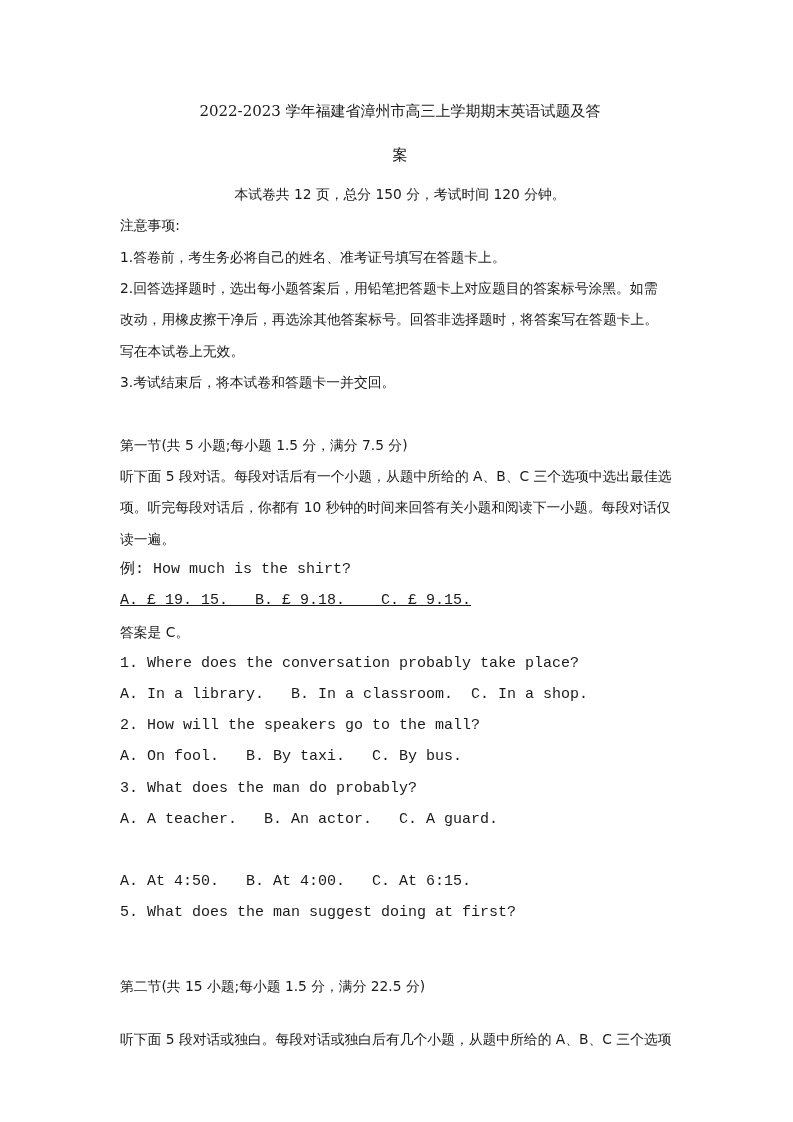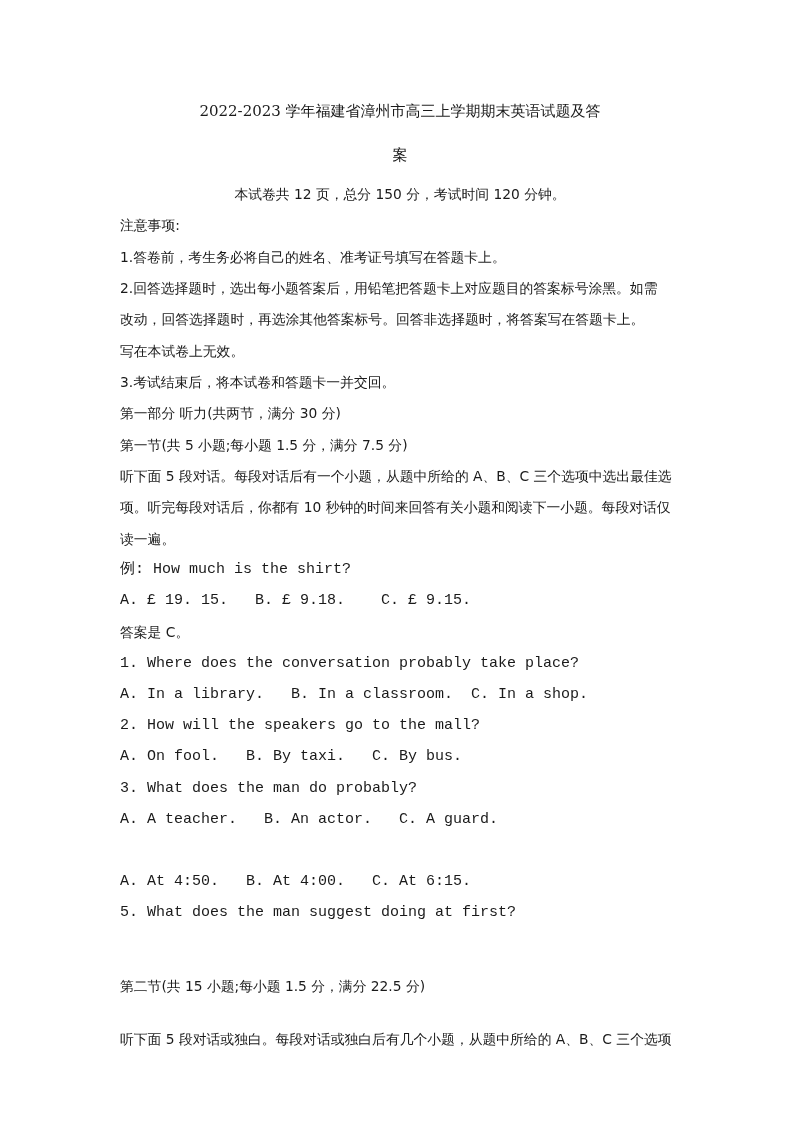--- a/index.html
+++ b/index.html
@@ -63,32 +63,31 @@
 
 <div class="page">
 
   <h1 class="title l1">2022-2023 学年福建省漳州市高三上学期期末英语试题及答</h1>
   <h1 class="title l2">案</h1>
   <div class="subtitle cn">本试卷共 12 页，总分 150 分，考试时间 120 分钟。</div>
 
   <div class="line cn" style="top:216px;">注意事项:</div>
   <div class="line cn" style="top:248px;">1.答卷前，考生务必将自己的姓名、准考证号填写在答题卡上。</div>
   <div class="line cn" style="top:279px;">2.回答选择题时，选出每小题答案后，用铅笔把答题卡上对应题目的答案标号涂黑。如需</div>
-  <div class="line cn" style="top:310px;">改动，回答选择题时，再选涂其他答案标号。回答非选择题时，将答案写在答题卡上。</div>
+  <div class="line cn" style="top:310px;">改动，用橡皮擦干净后，再选涂其他答案标号。回答非选择题时，将答案写在答题卡上。</div>
   <div class="line cn" style="top:342px;">写在本试卷上无效。</div>
   <div class="line cn" style="top:373px;">3.考试结束后，将本试卷和答题卡一并交回。</div>
 
-  <div class="line cn" style="top:404px;">第一部分 听力(共两节，满分 30 分)</div>
   <div class="line cn" style="top:436px;">第一节(共 5 小题;每小题 1.5 分，满分 7.5 分)</div>
   <div class="line cn" style="top:467px;">听下面 5 段对话。每段对话后有一个小题，从题中所给的 A、B、C 三个选项中选出最佳选</div>
   <div class="line cn" style="top:498px;">项。听完每段对话后，你都有 10 秒钟的时间来回答有关小题和阅读下一小题。每段对话仅</div>
   <div class="line cn" style="top:530px;">读一遍。</div>
 
   <div class="line en" style="top: 561px; white-space: pre;">例: How much is the shirt?</div>
-  <div class="line en" style="top: 592px; white-space: pre;">A. £ 19. 15.   B. £ 9.18.    C. £ 9.15.</div>
+  <div class="line en" style="top: 592px; white-space: pre; text-decoration: underline;">A. £ 19. 15.   B. £ 9.18.    C. £ 9.15.</div>
   <div class="line cn" style="top:623px;">答案是 C。</div>
 
   <div class="line en" style="top: 655px; white-space: pre;">1. Where does the conversation probably take place?</div>
   <div class="line en" style="top: 686px; white-space: pre;">A. In a library.   B. In a classroom.  C. In a shop.</div>
 
   <div class="line en" style="top: 717px; white-space: pre;">2. How will the speakers go to the mall?</div>
   <div class="line en" style="top: 748px; white-space: pre;">A. On fool.   B. By taxi.   C. By bus.</div>
 
   <div class="line en" style="top: 780px; white-space: pre;">3. What does the man do probably?</div>
   <div class="line en" style="top: 811px; white-space: pre;">A. A teacher.   B. An actor.   C. A guard.</div>

